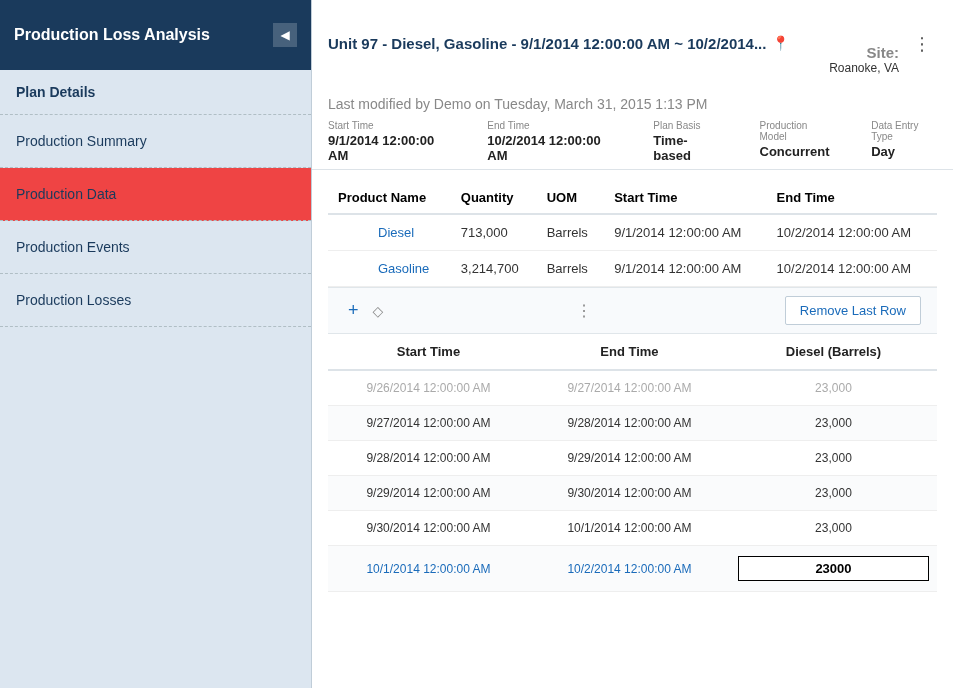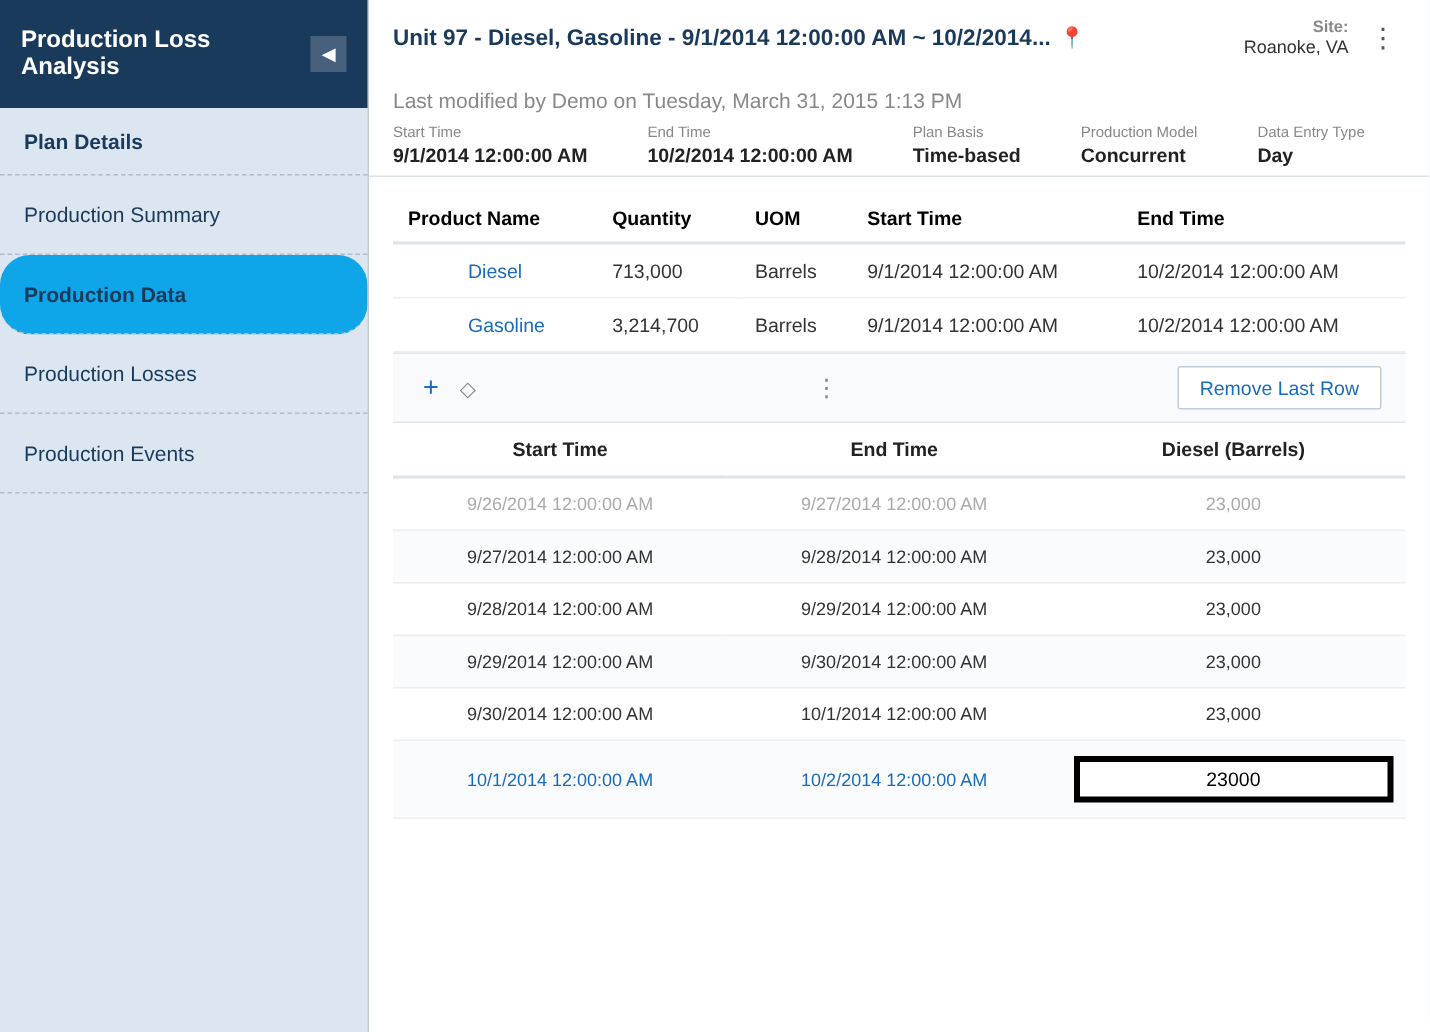--- a/index.html
+++ b/index.html
@@ -1,20 +1,20 @@
 <!DOCTYPE html>
 <html><head>
   <meta charset="utf-8">
   <style>
     * { box-sizing: border-box; margin: 0; padding: 0; }
     body { font-family: 'Segoe UI', Arial, sans-serif; font-size: 13px; background: #f0f4f8; display: flex; height: 688px; overflow: hidden; }
 
     
     .sidebar {
-      width: 246px;
+      width: 312px;
       background: #dce6f0;
       display: flex;
       flex-direction: column;
       border-right: 1px solid #c0cdd8;
       flex-shrink: 0;
     }
     .sidebar-header {
       background: #1a3a5c;
       color: white;
       padding: 18px 14px;
@@ -44,21 +44,21 @@
       color: #1a3a5c;
       border-bottom: 1px dashed #b0bec5;
     }
     .sidebar-item {
       padding: 18px 16px;
       font-size: 14px;
       color: #1a3a5c;
       border-bottom: 1px dashed #b0bec5;
       cursor: pointer;
     }
-    .sidebar-item.active { background: #0ea5e9; font-weight: 700; border-radius: 20px; }
+    .sidebar-item.active { background: #ef4444; font-weight: 400; }
 
     
     .main {
       flex: 1;
       display: flex;
       flex-direction: column;
       overflow: hidden;
       background: white;
     }
 
@@ -86,21 +86,21 @@
       font-size: 14px;
     }
     .site-info {
       text-align: right;
       font-size: 12px;
       color: #555;
       display: flex;
       align-items: center;
       gap: 8px;
     }
-    .site-info-label { font-weight: 600; font-size: 11px; color: #888; }
+    .site-info-label { font-weight: 600; font-size: 15px; color: #888; margin-top: 32px; }
     .site-info-value { font-size: 12px; color: #333; }
     .header-subtitle {
       font-size: 14px;
       color: #888;
       margin-top: 21px;
     }
     .header-meta {
       display: flex;
       gap: 40px;
       margin-top: 8px;
@@ -214,24 +214,25 @@
     }
     .data-table tr:nth-child(even) td { background: #fafbfc; }
     .data-table .highlighted-row td {
       background: #e8f0f8;
     }
     .data-table .highlighted-row td:first-child { color: #1a6bba; }
     .data-table .highlighted-row td:nth-child(2) { color: #1a6bba; }
 
     .input-cell {
       width: 100%;
-      border: 4px solid #000000;
+      border: 1px solid #000000;
       padding: 4px 8px;
       font-size: 13px;
       text-align: center;
+      font-weight: bold;
     }
 
     .col-start { width: 33%; }
     .col-end { width: 33%; }
     .col-diesel { width: 34%; }
   </style>
 </head>
 <body>
 
 <div class="sidebar">
@@ -240,24 +241,24 @@
     <button class="sidebar-header-arrow">◀</button>
   </div>
   <div class="plan-details-label">Plan Details</div>
   <div class="sidebar-item">
     <span>Production Summary</span>
   </div>
   <div class="sidebar-item active">
     <span>Production Data</span>
   </div>
   <div class="sidebar-item">
+    <span>Production Events</span>
+  </div>
+  <div class="sidebar-item">
     <span>Production Losses</span>
-  </div>
-  <div class="sidebar-item">
-    <span>Production Events</span>
   </div>
 </div>
 
 <div class="main">
   <div class="main-header">
     <div class="header-title-row">
       <div class="header-title">
         <span>Unit 97 - Diesel, Gasoline - 9/1/2014 12:00:00 AM ~ 10/2/2014...</span>
         <span class="location-pin">📍</span>
       </div>

